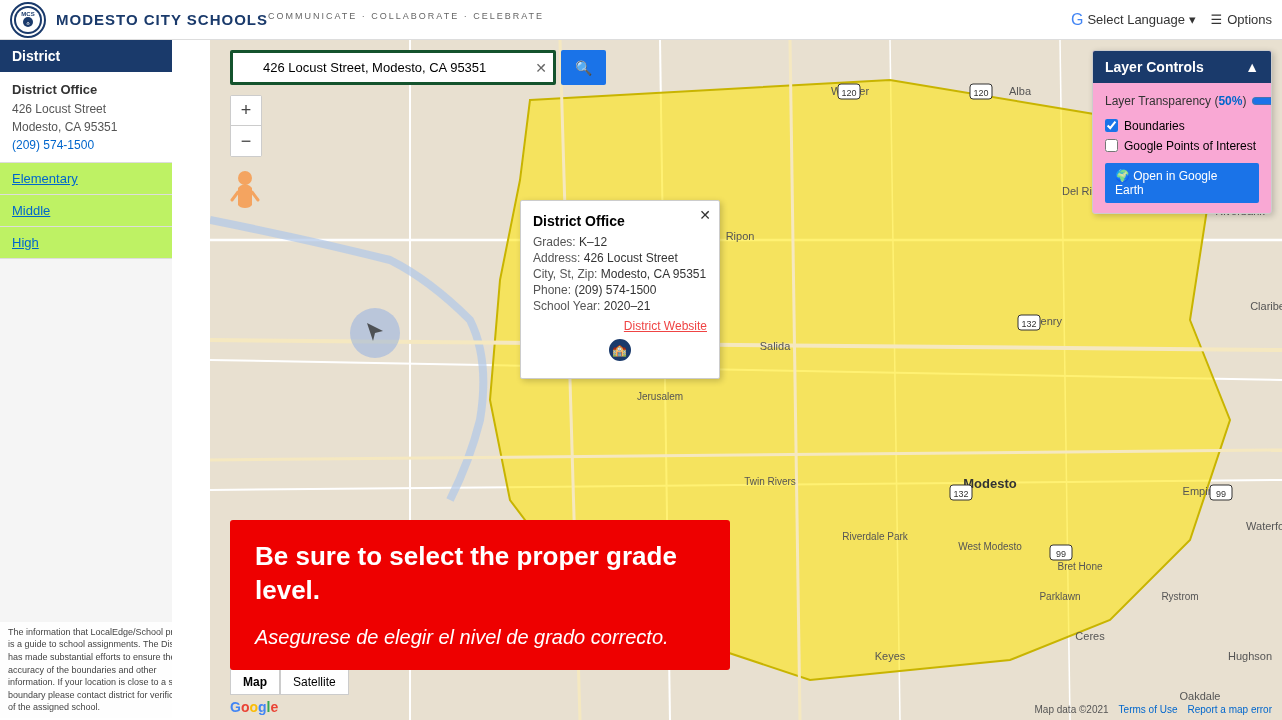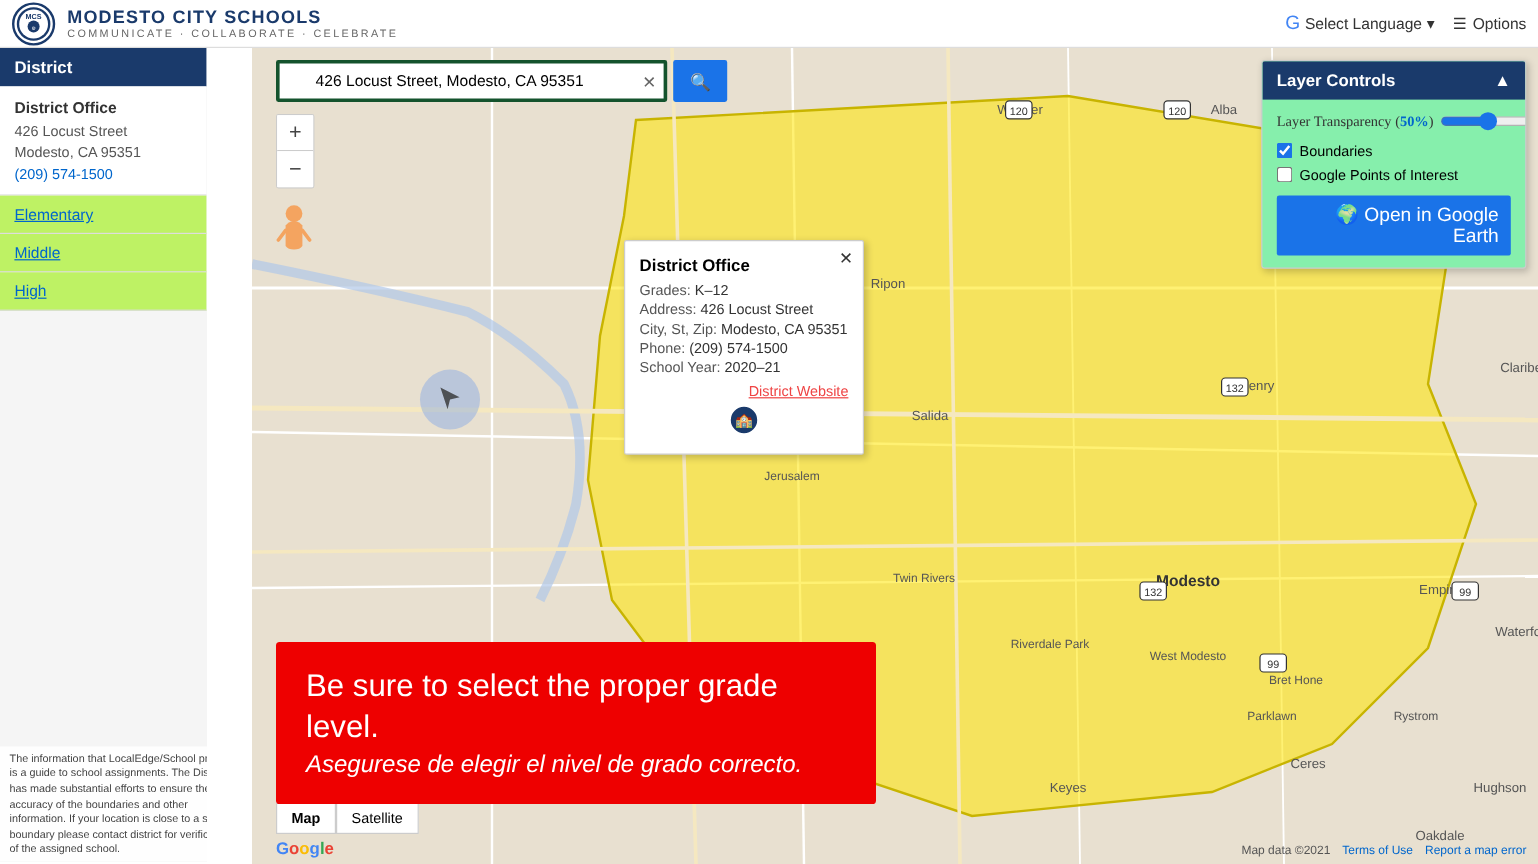--- a/index.html
+++ b/index.html
@@ -12,21 +12,21 @@
       display: flex; align-items: center; justify-content: space-between; padding: 0 10px;
       z-index: 100;
     }
     #header-left { display: flex; align-items: center; gap: 10px; }
     #school-logo {
       width: 36px; height: 36px; border-radius: 50%; border: 2px solid #1a3a6b;
       display: flex; align-items: center; justify-content: center;
       background: #fff; overflow: hidden;
     }
     #school-logo svg { width: 30px; height: 30px; }
-    #school-name { display: flex; flex-direction: column; }
+    #school-name { display: flex; flex-direction: row; }
     #school-name-main { font-size: 15px; font-weight: bold; color: #1a3a6b; letter-spacing: 1px; }
     #school-name-sub { font-size: 9px; color: #666; letter-spacing: 2px; }
     #header-right { display: flex; align-items: center; gap: 15px; }
     #select-language { display: flex; align-items: center; gap: 4px; font-size: 13px; color: #333; cursor: pointer; }
     #options-btn {
       display: flex; align-items: center; gap: 5px; font-size: 13px; color: #333; cursor: pointer;
       background: none; border: none; font-family: Arial;
     }
 
     
@@ -146,55 +146,55 @@
     #district-popup .popup-row span.label { color: #555; }
     #district-popup .popup-link { color: #ef4444; text-decoration: underline; cursor: pointer; margin-top: 6px; display: block; text-align: right; }
 
     
     #red-banner {
       position: absolute; bottom: 50px; left: 20px; z-index: 20;
       background: #e00; color: #fff; padding: 20px 25px;
       width: 500px; border-radius: 3px;
     }
     #red-banner .banner-main {
-      font-size: 26px; font-weight: normal; line-height: 1.3; margin-bottom: 1px;
+      font-size: 26px; font-weight: bold; line-height: 1.3; margin-bottom: 16px;
     }
     #red-banner .banner-sub {
       font-size: 20px; font-style: italic; line-height: 1.3; color: #fff;
     }
 
     
     #layer-controls {
       position: absolute; top: 10px; right: 10px; z-index: 20;
-      background: #86efac; border: 1px solid #ccc; border-radius: 3px;
-      width: 221px; box-shadow: 2px 2px 6px rgba(0,0,0,0.2);
+      background: #f9a8d4; border: 1px solid #ccc; border-radius: 3px;
+      width: 180px; box-shadow: 2px 2px 6px rgba(0,0,0,0.2);
       overflow: hidden;
     }
     #layer-controls-header {
       background: #1a3a6b; color: #fff; padding: 8px 12px;
       display: flex; justify-content: space-between; align-items: center;
       font-size: 14px; font-weight: bold; cursor: pointer;
     }
     #layer-controls-body { padding: 10px 12px; }
     #layer-transparency-row {
       display: flex; align-items: center; gap: 5px; margin-bottom: 10px; font-size: 12px;
     }
-    #layer-transparency-label { color: #333; flex-shrink: 0; font-family: Liberation Serif, serif; }
+    #layer-transparency-label { color: #333; flex-shrink: 0; }
     #layer-transparency-val { color: #0066cc; font-weight: bold; }
     #layer-transparency-slider {
       width: 80px; accent-color: #1a73e8;
     }
     .layer-checkbox-row {
       display: flex; align-items: flex-start; gap: 6px; margin-bottom: 6px; font-size: 12px;
     }
     .layer-checkbox-row input[type=checkbox] { accent-color: #1a73e8; }
     #open-google-earth-btn {
       display: block; width: 100%; margin-top: 10px;
       background: #1a73e8; color: #fff; border: none; padding: 6px 10px;
-      font-size: 16px; cursor: pointer; border-radius: 2px; text-align: right;
+      font-size: 12px; cursor: pointer; border-radius: 2px; text-align: left;
     }
 
     
     #cursor-indicator {
       position: absolute; top: 268px; left: 140px; z-index: 25;
       width: 50px; height: 50px; background: rgba(100,149,237,0.35);
       border-radius: 50%; pointer-events: none;
       display: flex; align-items: center; justify-content: center;
     }
   </style>

